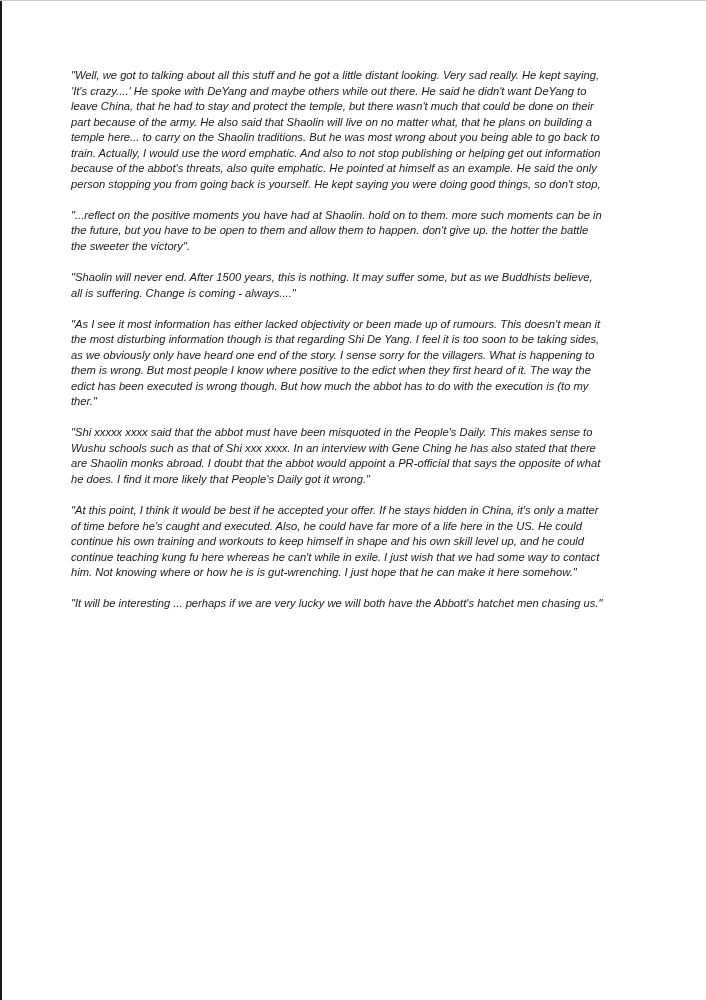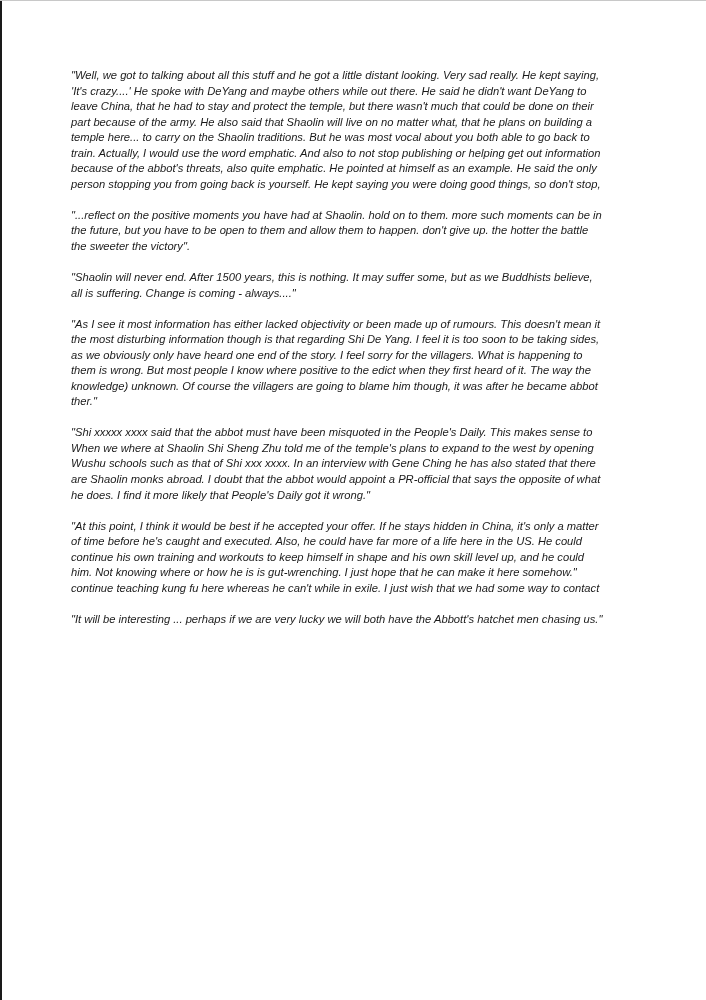--- a/index.html
+++ b/index.html
@@ -31,60 +31,59 @@
 
 <div class="page">
   <div class="left-edge"></div>
   <div class="content">
 
     <p class="para">
       <span class="line">"Well, we got to talking about all this stuff and he got a little distant looking. Very sad really. He kept saying,</span>
       <span class="line">'It's crazy....' He spoke with DeYang and maybe others while out there. He said he didn't want DeYang to</span>
       <span class="line">leave China, that he had to stay and protect the temple, but there wasn't much that could be done on their</span>
       <span class="line">part because of the army. He also said that Shaolin will live on no matter what, that he plans on building a</span>
-      <span class="line">temple here... to carry on the Shaolin traditions. But he was most vocal about you both able to go back to</span>
+      <span class="line">temple here... to carry on the Shaolin traditions. But he was most wrong about you being able to go back to</span>
       <span class="line">train. Actually, I would use the word emphatic. And also to not stop publishing or helping get out information</span>
       <span class="line">because of the abbot's threats, also quite emphatic. He pointed at himself as an example. He said the only</span>
       <span class="line">person stopping you from going back is yourself. He kept saying you were doing good things, so don't stop,</span>
     </p>
 
     <p class="para">
       <span class="line">"...reflect on the positive moments you have had at Shaolin. hold on to them. more such moments can be in</span>
       <span class="line">the future, but you have to be open to them and allow them to happen. don't give up. the hotter the battle</span>
       <span class="line">the sweeter the victory".</span>
     </p>
 
     <p class="para">
       <span class="line">"Shaolin will never end. After 1500 years, this is nothing. It may suffer some, but as we Buddhists believe,</span>
       <span class="line">all is suffering. Change is coming - always...."</span>
     </p>
 
     <p class="para">
       <span class="line">"As I see it most information has either lacked objectivity or been made up of rumours. This doesn't mean it</span>
       <span class="line">the most disturbing information though is that regarding Shi De Yang. I feel it is too soon to be taking sides,</span>
-      <span class="line">as we obviously only have heard one end of the story. I feel sorry for the villagers. What is happening to</span>
+      <span class="line">as we obviously only have heard one end of the story. I sense sorry for the villagers. What is happening to</span>
       <span class="line">them is wrong. But most people I know where positive to the edict when they first heard of it. The way the</span>
-      <span class="line">knowledge) unknown. Of course the villagers are going to blame him though, it was after he became abbot</span>
+      <span class="line">edict has been executed is wrong though. But how much the abbot has to do with the execution is (to my</span>
       <span class="line">ther."</span>
     </p>
 
     <p class="para">
       <span class="line">"Shi xxxxx xxxx said that the abbot must have been misquoted in the People's Daily. This makes sense to</span>
-      <span class="line">When we where at Shaolin Shi Sheng Zhu told me of the temple's plans to expand to the west by opening</span>
       <span class="line">Wushu schools such as that of Shi xxx xxxx. In an interview with Gene Ching he has also stated that there</span>
       <span class="line">are Shaolin monks abroad. I doubt that the abbot would appoint a PR-official that says the opposite of what</span>
       <span class="line">he does. I find it more likely that People's Daily got it wrong."</span>
     </p>
 
     <p class="para">
       <span class="line">"At this point, I think it would be best if he accepted your offer. If he stays hidden in China, it's only a matter</span>
       <span class="line">of time before he's caught and executed. Also, he could have far more of a life here in the US. He could</span>
       <span class="line">continue his own training and workouts to keep himself in shape and his own skill level up, and he could</span>
+      <span class="line">continue teaching kung fu here whereas he can't while in exile. I just wish that we had some way to contact</span>
       <span class="line">him. Not knowing where or how he is is gut-wrenching. I just hope that he can make it here somehow."</span>
-      <span class="line">continue teaching kung fu here whereas he can't while in exile. I just wish that we had some way to contact</span>
     </p>
 
     <p class="para">
       <span class="line">"It will be interesting ... perhaps if we are very lucky we will both have the Abbott's hatchet men chasing us."</span>
     </p>
 
   </div>
 </div>
 
 </body></html>

